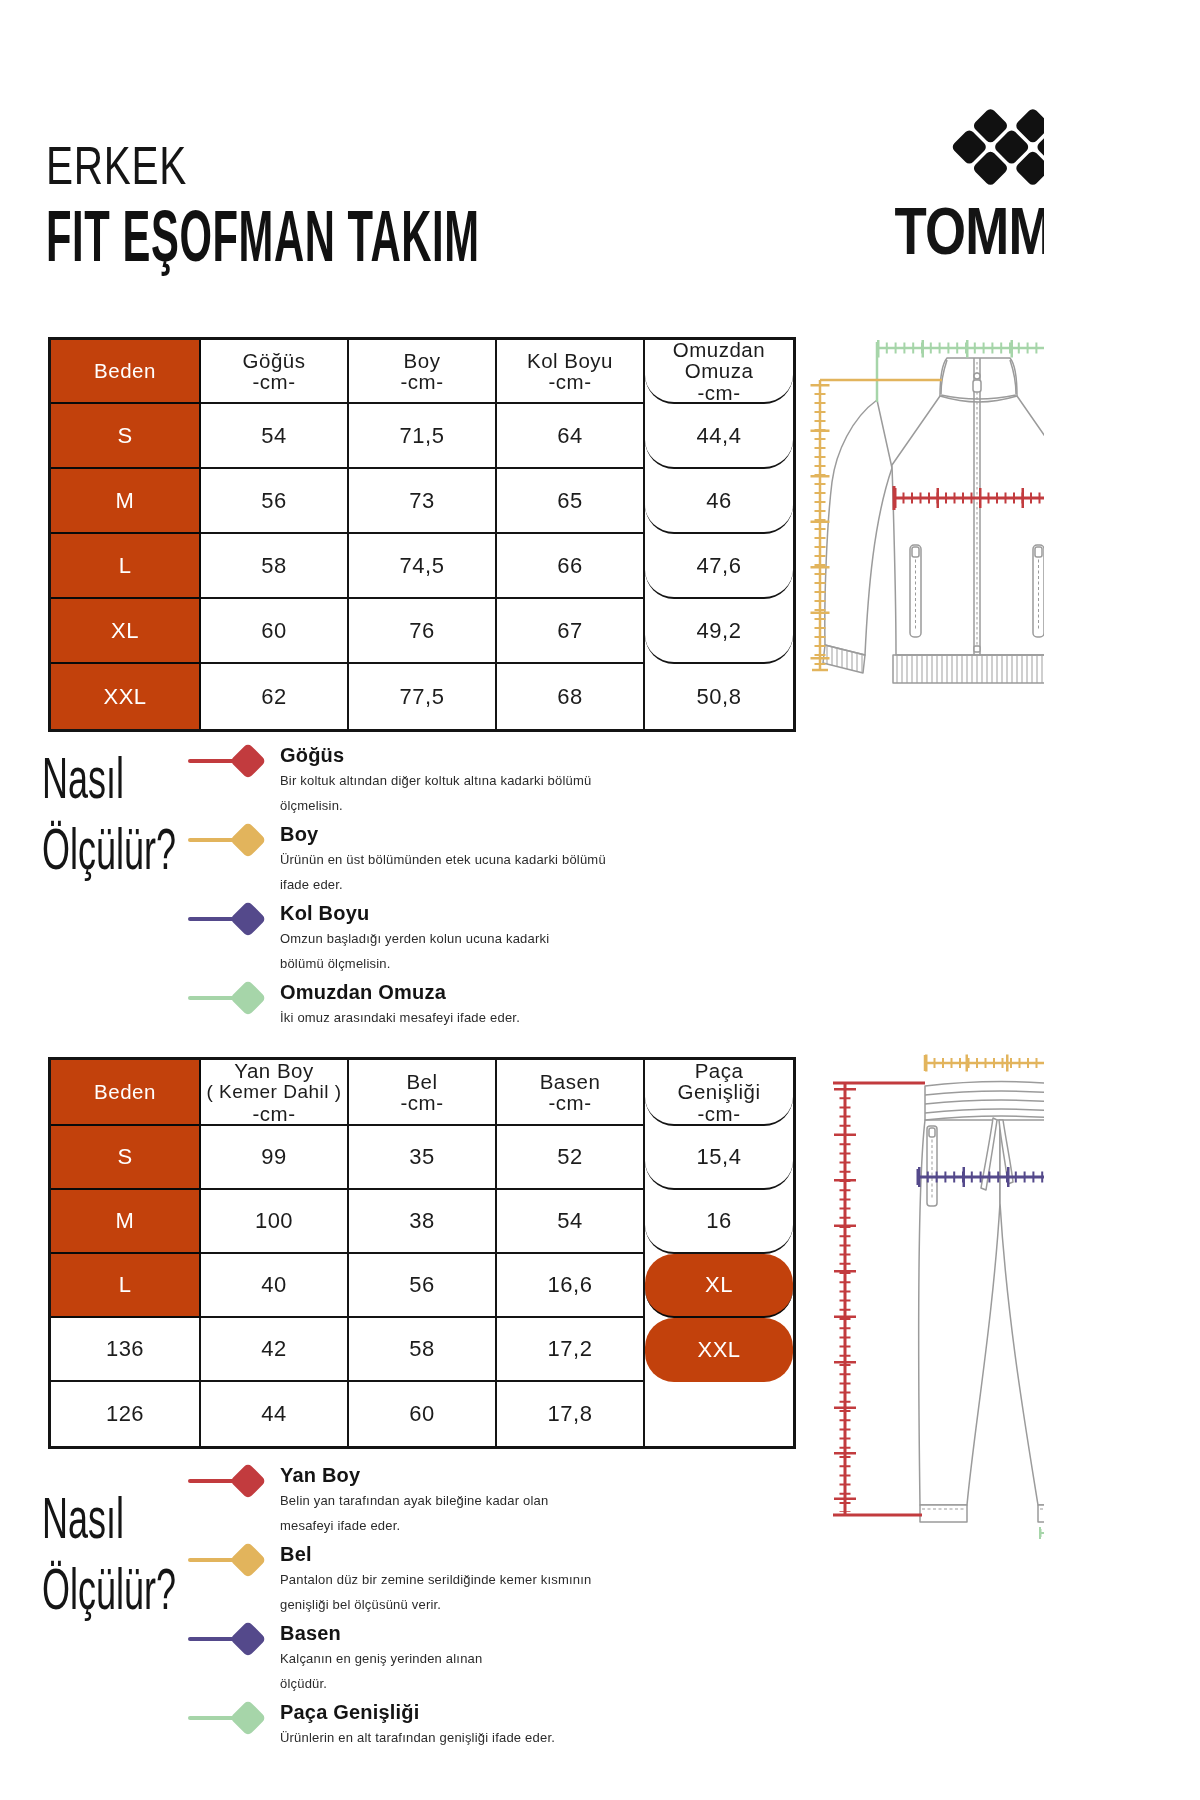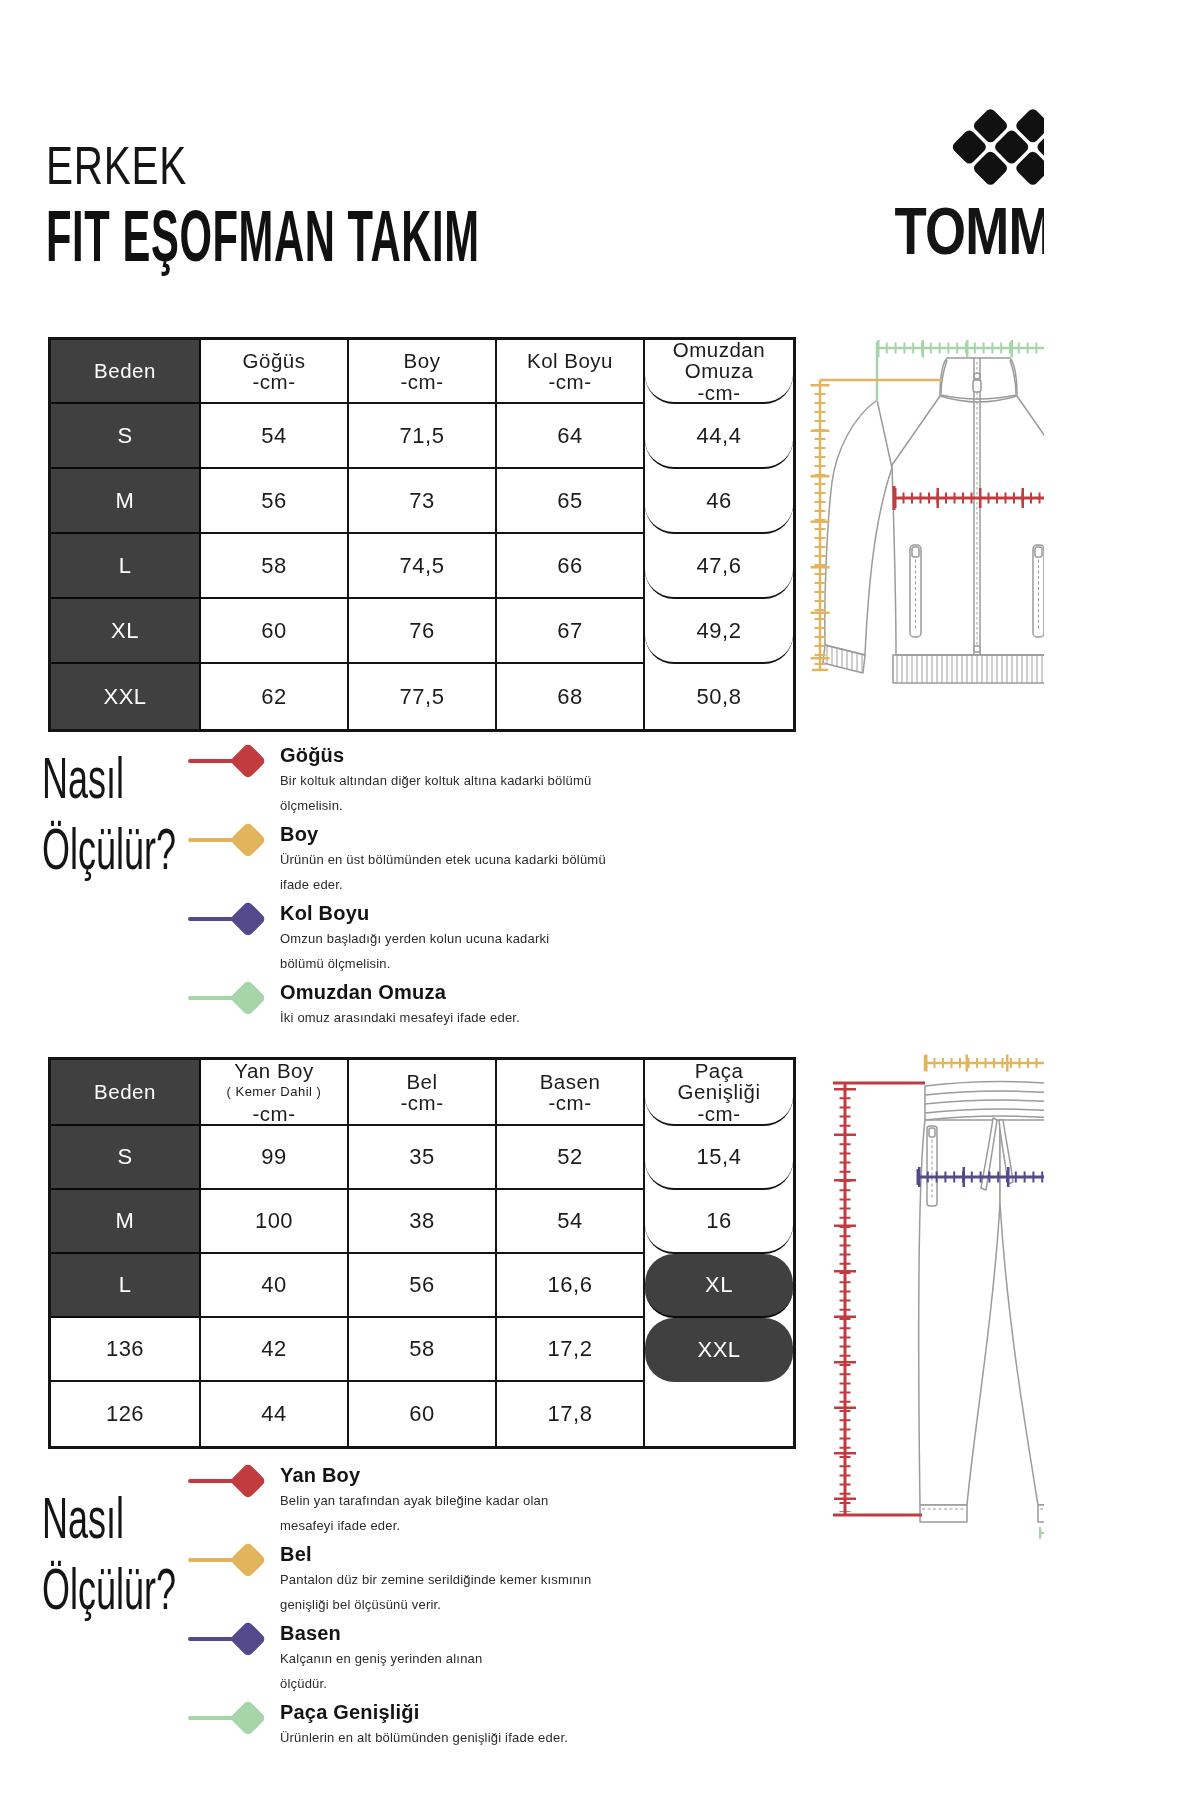--- a/index.html
+++ b/index.html
@@ -18,24 +18,24 @@
   
   .sizetable{position:absolute;left:48px;display:grid;background:#fff;border:3px solid #141414;
              grid-template-columns:150px 148px 148px 148px 148px;}
   #table1{top:337px;grid-template-rows:64px repeat(5,65px);}
   #table2{top:1057px;grid-template-rows:66px repeat(5,64px);}
   .c{display:flex;flex-direction:column;align-items:center;justify-content:center;
      border-right:2.5px solid #141414;border-bottom:2.5px solid #141414;
      font-size:22px;letter-spacing:.5px;color:#1c1c1c;text-align:center;}
   .c:nth-child(5n){border-right:0;border-radius:29px;}
   .c.lastrow{border-bottom:0;}
-  .c.dark{background:#404040;color:#fff;border-color:#0a0a0a;}
+  .c.dark{background:#c2410c;color:#fff;border-color:#0a0a0a;}
   .c.hdr{font-size:20.5px;}
   .c .ln{line-height:21.5px;display:block;}
-  .c .ln.small{font-size:13px;}
+  .c .ln.small{font-size:19px;}
 
   
   .bigq{position:absolute;left:42px;font-size:58px;line-height:71px;font-weight:400;color:#151515;
         transform:scaleX(.62);transform-origin:left top;white-space:nowrap;}
   #mtitle1{top:742px;}
   #mtitle2{top:1482px;}
   .legend{position:absolute;left:188px;width:540px;}
   #legend1{top:742px;}
   #legend2{top:1462px;}
   .mitem{display:flex;align-items:flex-start;margin-bottom:3px;}
@@ -372,18 +372,18 @@
 ölçüdür.</div>
         </div>
       </div>
       <div class="mitem">
         <span class="marker">
           <i class="tail" style="background: rgb(166, 213, 169);"></i>
           <i class="dia" style="background: rgb(166, 213, 169);"></i>
         </span>
         <div class="mtext">
           <div class="mtitle">Paça Genişliği</div>
-          <div class="mdesc">Ürünlerin en alt bölümünden genişliği ifade eder.</div>
+          <div class="mdesc">Ürünlerin en alt tarafından genişliği ifade eder.</div>
         </div>
       </div>
     </div>
 
 </div>
 
 </body></html>

